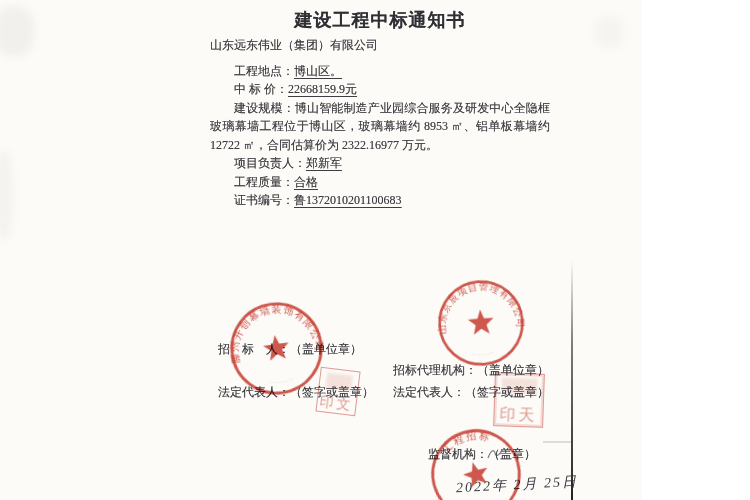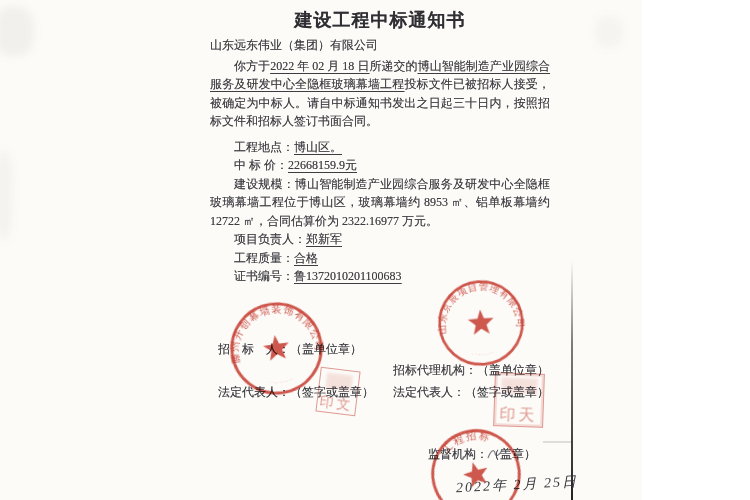--- a/index.html
+++ b/index.html
@@ -60,21 +60,20 @@
   <div class="blotch b2"></div>
   <div class="blotch b3"></div>
   <div class="edge-line"></div>
   <div class="corner-line"></div>
 
   <div class="doc">
     <div class="title">建设工程中标通知书</div>
 
     <div class="recipient">山东远东伟业（集团）有限公司</div>
 
-    <p class="body-par"><span>你方于</span><span class="u">2022 年 02 月 18 日</span><span>所递交的</span><span class="u">博山智能制造产业园综合服务及研发中心全隐框玻璃幕墙工程</span><span>投标文件已被招标人接受，被确定为中标人。请自中标通知书发出之日起三十日内，按照招标文件和招标人签订书面合同。</span></p>
 
     <div class="fields">
       <p class="fline"><span>工程地点：</span><span class="u">博山区。</span></p>
       <p class="fline"><span>中 标 价：</span><span class="u">22668159.9元</span></p>
       <p class="fline"><span>建设规模：</span><span>博山智能制造产业园综合服务及研发中心全隐框玻璃幕墙工程位于博山区，玻璃幕墙约 8953 ㎡、铝单板幕墙约 12722 ㎡，合同估算价为 2322.16977 万元。</span></p>
       <p class="fline"><span>项目负责人：</span><span class="u">郑新军</span></p>
       <p class="fline"><span>工程质量：</span><span class="u">合格</span></p>
       <p class="fline"><span>证书编号：</span><span class="u">鲁1372010201100683</span></p>
     </div>
   </div>

